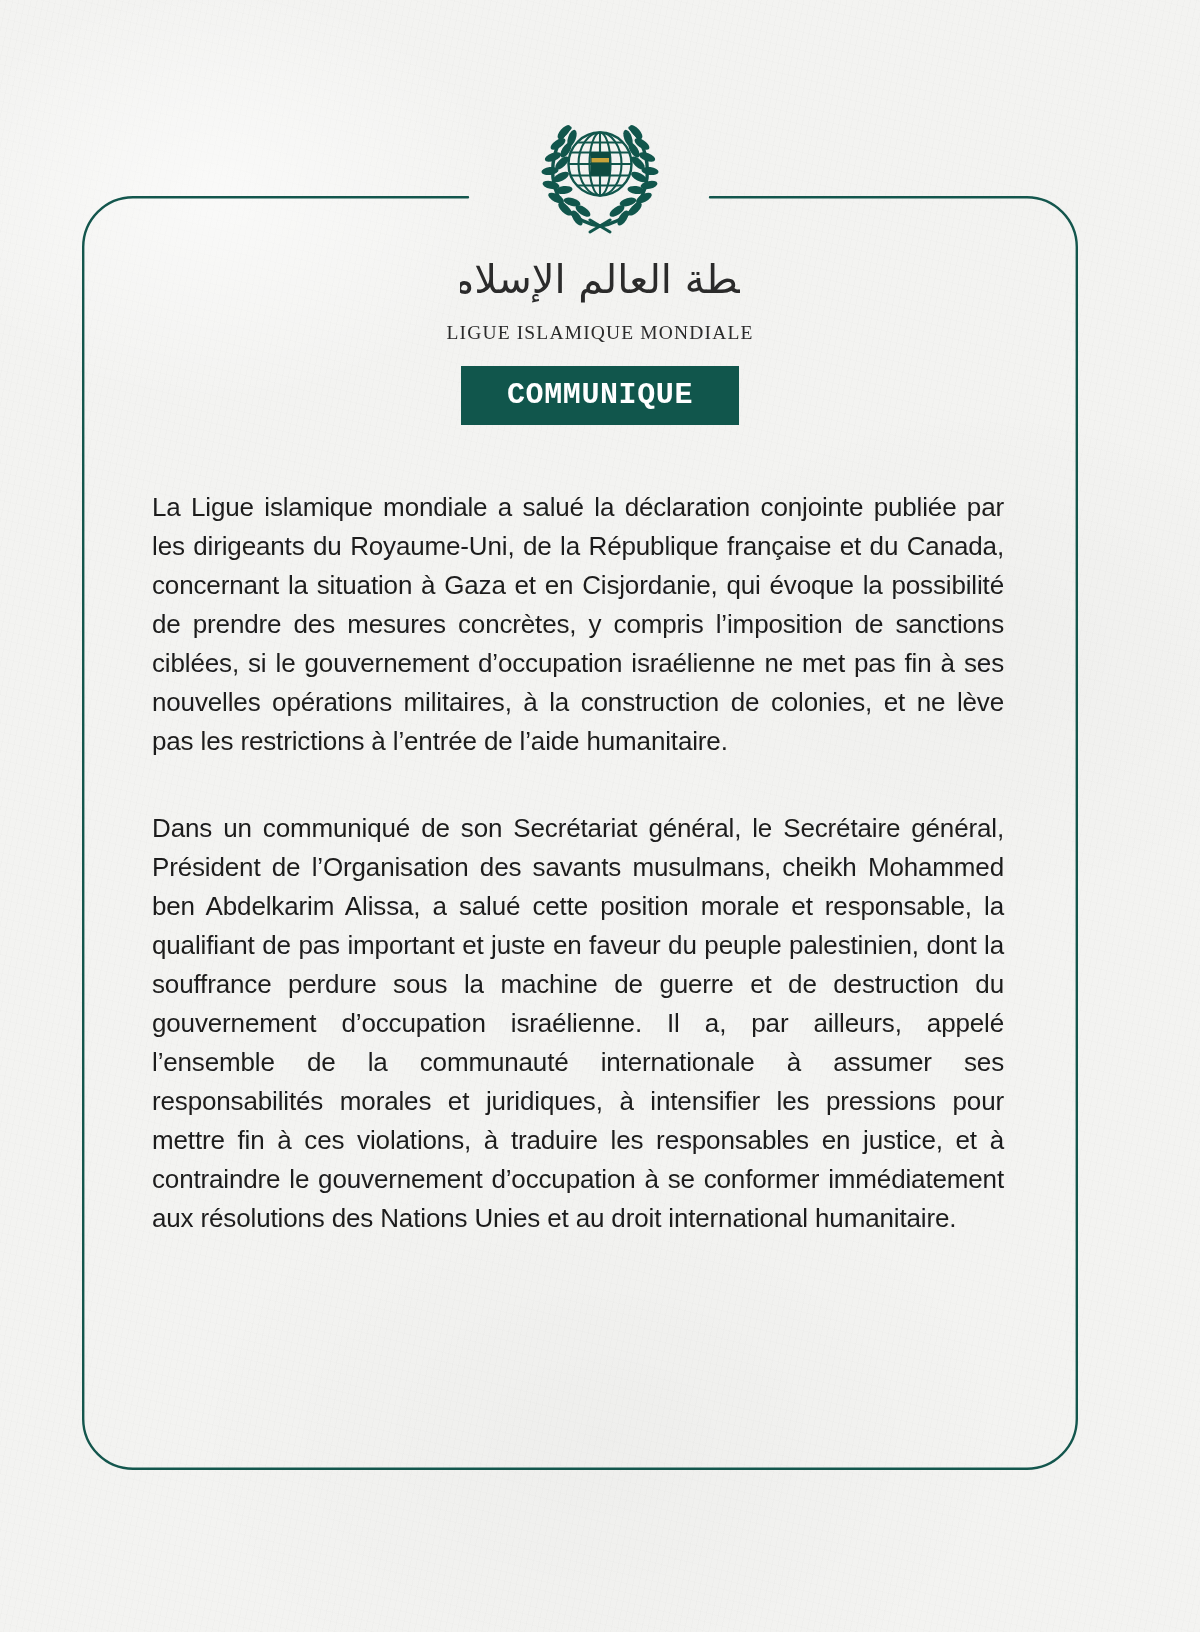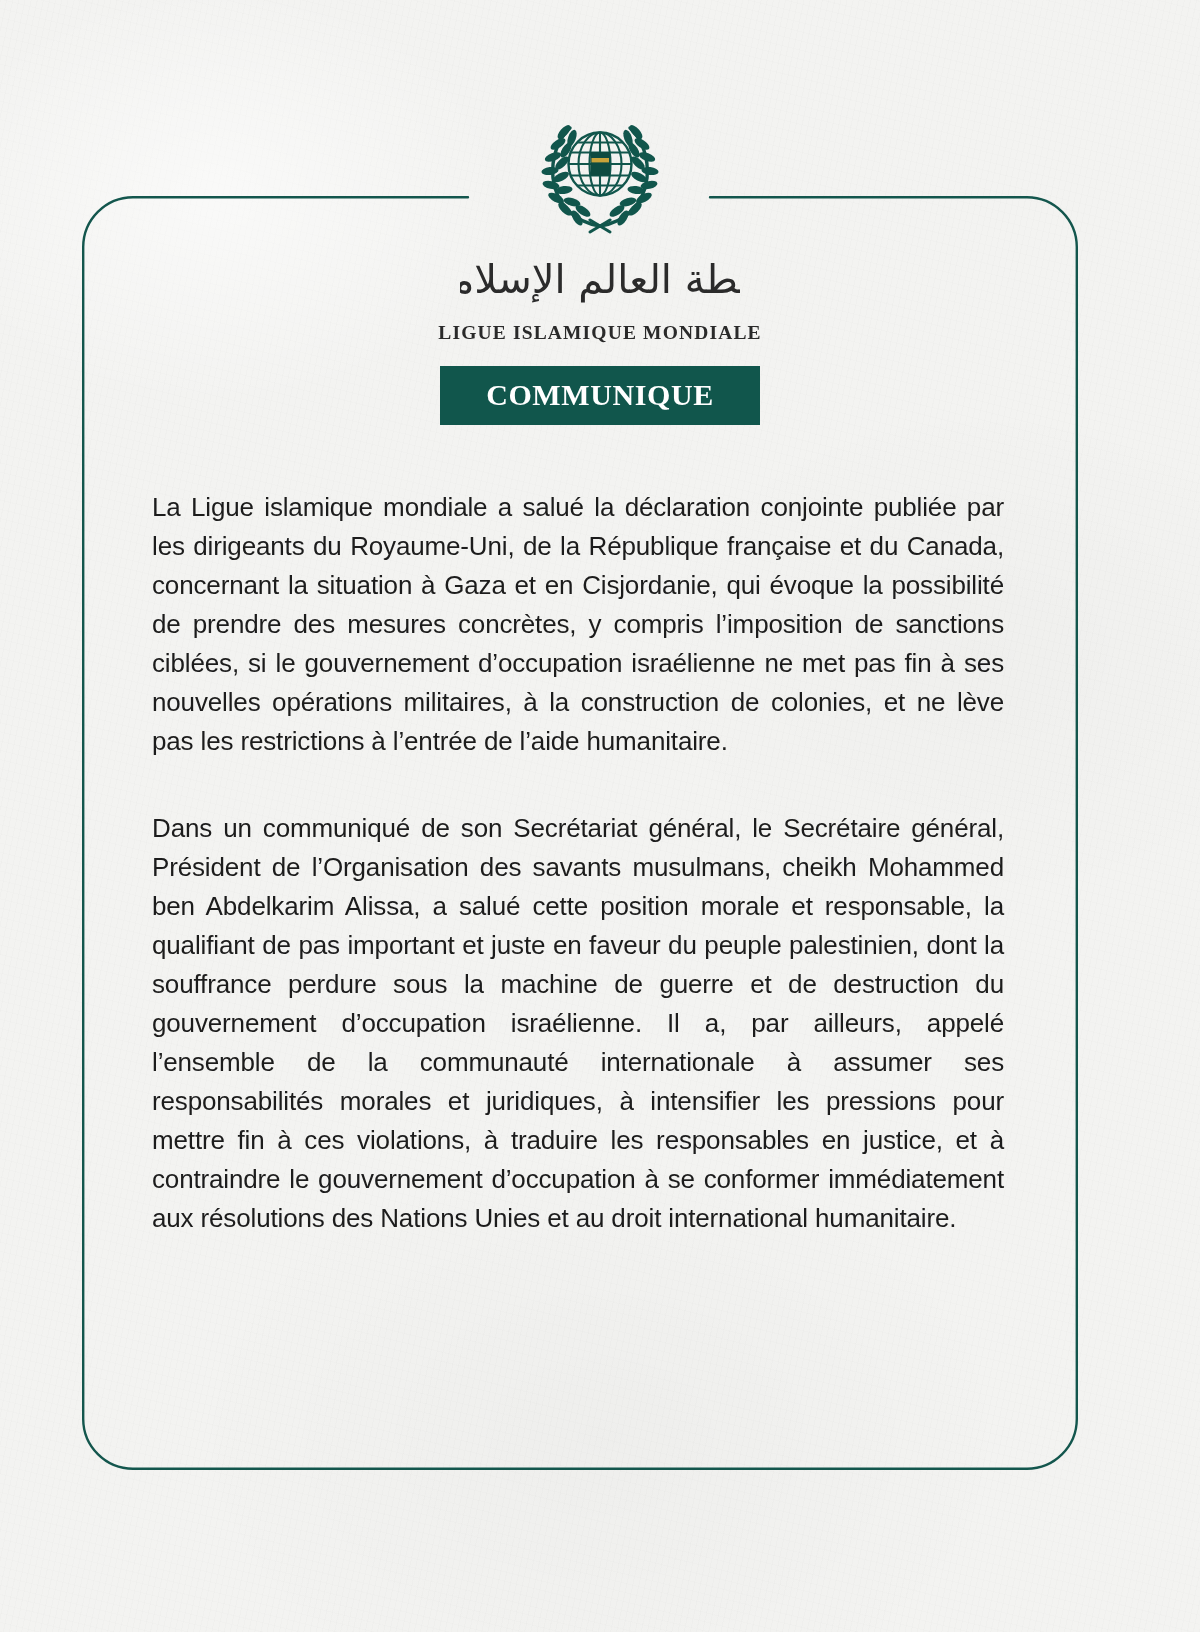--- a/index.html
+++ b/index.html
@@ -73,41 +73,41 @@
   }
   .arabic-mark svg { display: block; margin: 0 auto; }
 
   .latin-mark {
     position: absolute;
     left: 0;
     top: 322px;
     width: 1200px;
     text-align: center;
     font-family: "Liberation Serif", serif;
-    font-weight: bold;
+    font-weight: normal;
     font-size: 19.5px;
     letter-spacing: 1.15px;
     color: #2a2a2a;
     z-index: 3;
   }
 
   
   .badge-row {
     position: absolute;
     left: 0;
     top: 366px;
     width: 1200px;
     text-align: center;
     z-index: 3;
   }
   .badge {
     display: inline-block;
     background: #11564c;
     color: #ffffff;
-    font-family: Liberation Serif, serif;
+    font-family: Liberation Mono, monospace;
     font-weight: bold;
     font-size: 30px;
     letter-spacing: 0.6px;
     padding: 14px 46px 15px 46px;
     line-height: 1;
   }
 
   
   .content {
     position: absolute;

